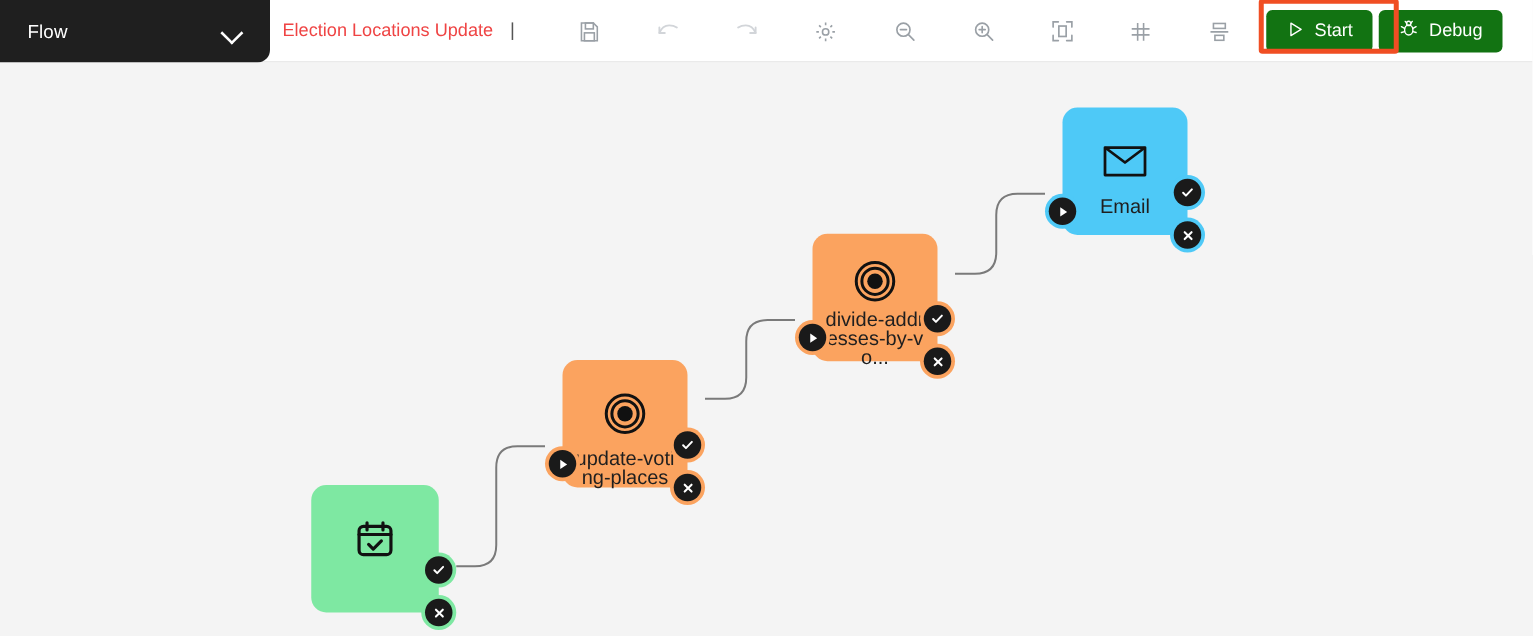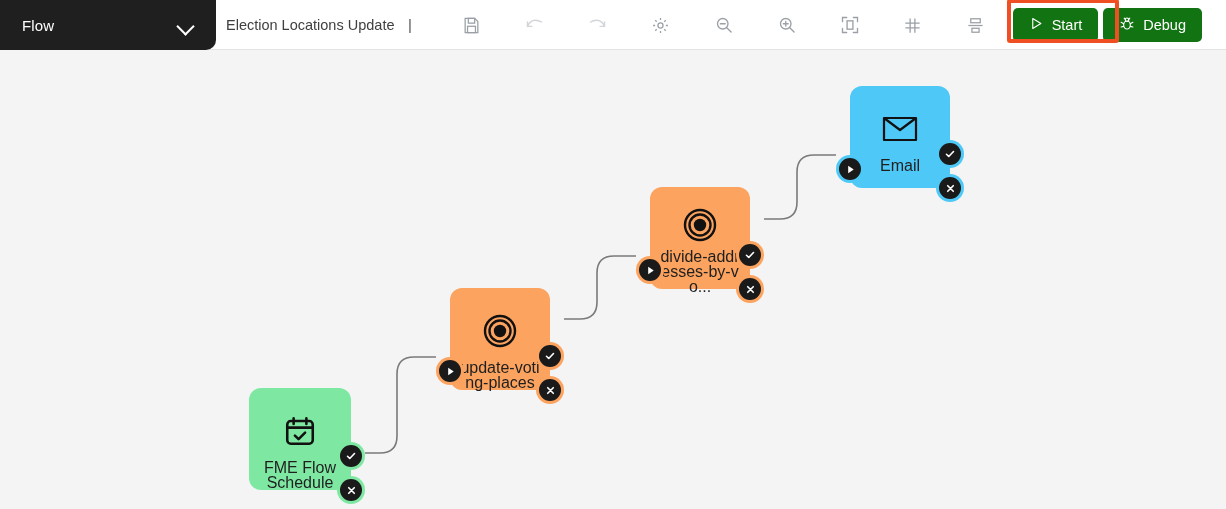--- a/index.html
+++ b/index.html
@@ -59,21 +59,21 @@
     border-right: 2.4px solid #ffffff;
     border-bottom: 2.4px solid #ffffff;
     transform: rotate(45deg);
   }
 
   .doc-title {
     position: absolute;
     left: 226px;
     top: 17px;
     font-size: 14.5px;
-    color: #404040;
+    color: #ef4444;
     white-space: nowrap;
   }
   .doc-sep {
     position: absolute;
     left: 408px;
     top: 16px;
     font-size: 15px;
     color: #555;
   }
 
@@ -335,21 +335,20 @@
 
     <div class="node" style="left:249px; top:338px; width:102px; height:102px; background:#7ee8a2;">
       <div class="node-icon">
         <svg width="34" height="34" viewBox="0 0 24 24" fill="none" stroke="#111111" stroke-width="1.8" stroke-linecap="round" stroke-linejoin="round">
           <rect x="3" y="5" width="18" height="16" rx="2.5"></rect>
           <path d="M3 9.6h18"></path>
           <path d="M7.5 3v4M16.5 3v4"></path>
           <path d="M8.4 15.2l2.6 2.6 4.6-4.6"></path>
         </svg>
       </div>
-      <div class="node-label">FME Flow Schedule</div>
 
       <div class="port-ring port-ok" style="top:54px; background:#7ee8a2;">
         <div class="port" style="position:relative; left:0;">
           <svg width="12" height="12" viewBox="0 0 24 24" fill="none" stroke="#ffffff" stroke-width="3.2" stroke-linecap="round" stroke-linejoin="round">
             <path d="M5 12.5l4.5 4.5L19 7"></path>
           </svg>
         </div>
       </div>
 
       <div class="port-ring port-err" style="top:88px; background:#7ee8a2;">

